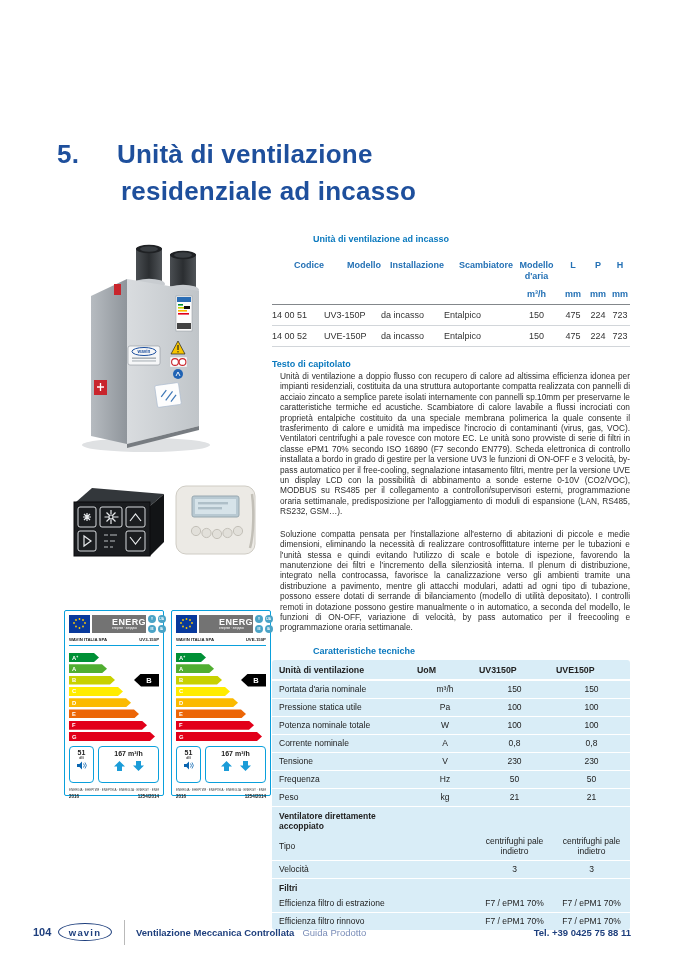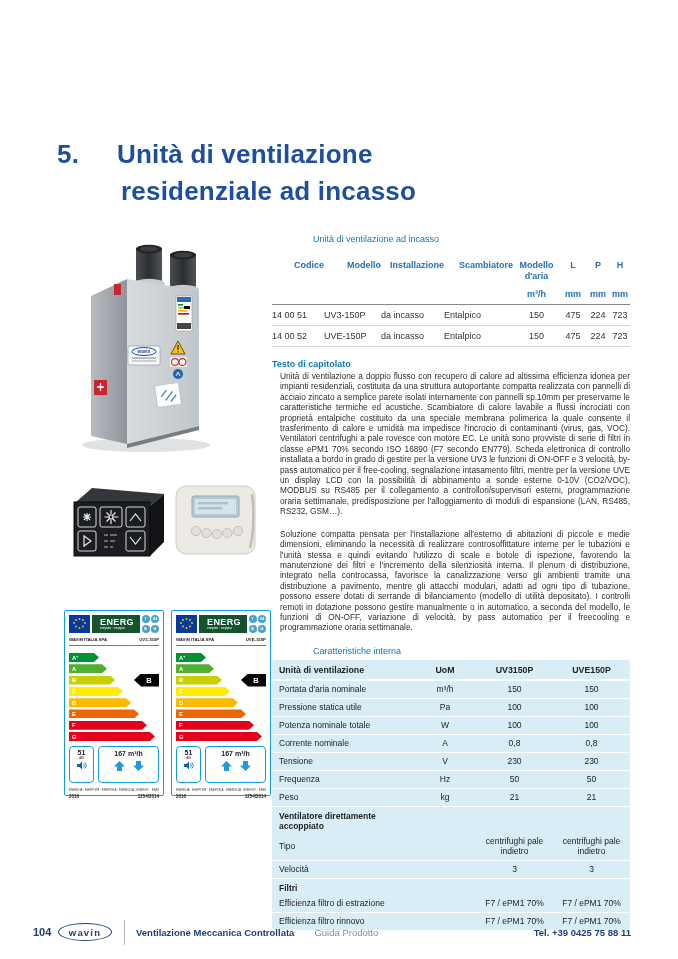--- a/index.html
+++ b/index.html
@@ -11,66 +11,66 @@
   
   .title-index, .title-l1, .title-l2 {
     position:absolute; color:#1e4f9c; font-weight:bold; font-size:26px; letter-spacing:.2px;
   }
   .title-index { top:139px; left:57px; }
   .title-l1   { top:139px; left:117px; }
   .title-l2   { top:176px; left:121px; }
 
   
   .rightcol { position:absolute; left:272px; top:234px; width:358px; }
-  .caption { color:#0a79be; font-weight:normal; font-size:9px;padding-left:41px; }
+  .caption { color:#0a79be; font-weight:bold; font-size:9px;padding-left:41px; }
 
   table.product { width:100%; border-collapse:collapse; margin-top:16px; font-size:9px; color:#333; table-layout:fixed; }
   table.product th { color:#2471b5; font-weight:bold; text-align:right; vertical-align:top; padding:0; font-size:9px; line-height:11px; }
   table.product tr.units th { padding:7px 0 4px; border-bottom:1.3px solid #83878b; font-weight:bold; }
   table.product td { padding:5px 0; border-bottom:1px solid #d2d6da; }
   table.product .c5, table.product .c6, table.product .c7, table.product .c8 { text-align:center; }
   table.product td.code { font-weight:normal; }
 
   .section { margin-top:12px; }
   .sec-head { margin:0; font-size:9px; color:#0a79be; font-weight:bold; }
   .sec-body { margin:2px 0 0 8px; font-size:8.3px; line-height:10.4px; text-align:justify; color:#2d2d2d; }
 
   .tech-caption { margin-top:13px; }
   table.tech { width:100%; margin-top:4px; border-collapse:separate; border-spacing:0;
     background:#d9edf7; border-radius:3px; font-size:8.5px; color:#222; table-layout:fixed; }
-  table.tech th { font-weight:bold; text-align:center; padding:5px 3px 4px; border-bottom:2px solid #fff; font-size:8.8px; }
+  table.tech th { font-weight:bold; text-align:left; padding:5px 3px 4px; border-bottom:2px solid #fff; font-size:8.8px; }
   table.tech th.first, table.tech td.first { text-align:left; padding-left:7px; }
   table.tech td { text-align:center; padding:3.5px 3px; border-bottom:1px solid #fff; line-height:10px; vertical-align:middle; }
   table.tech tr.group td { font-weight:bold; border-bottom:1px solid transparent; padding-top:4px; padding-bottom:1px; }
   table.tech tr.last td { border-bottom:none; }
 
   
   .footer { position:absolute; left:0; right:0; top:919px; height:32px; }
   .page-num { position:absolute; left:33px; top:7px; font-weight:bold; color:#1e3f7d; font-size:11px; }
   .logo-oval { position:absolute; left:58px; top:4px; width:52px; height:16px; border:1.6px solid #1e3f7d;
     border-radius:50%; display:flex; align-items:center; justify-content:center;
     color:#1e3f7d; font-weight:bold; font-size:9.5px; letter-spacing:1.2px; }
   .fdiv { position:absolute; left:124px; top:1px; width:1px; height:25px; background:#b9b9b9; }
   .fseries { position:absolute; left:136px; top:8px; font-size:9.5px; color:#1e3f7d; }
   .fseries .bold { font-weight:bold; }
-  .fseries .light { color:#7a8db8; margin-left:20px; }
+  .fseries .light { color:#7a8db8; margin-left:8px; }
   .fphone { position:absolute; right:47px; top:8px; font-size:9.5px; font-weight:bold; color:#1e3f7d; }
 
   
   .unit-photo { position:absolute; left:58px; top:244px; width:202px; height:218px; }
   .remote-photo { position:absolute; left:62px; top:476px; width:110px; height:92px; }
   .panel-photo { position:absolute; left:172px; top:478px; width:88px; height:84px; }
 
   
   .elabel { position:absolute; width:100px; height:186px; background:#fff;
     border:1.5px solid #0aa0dc; border-radius:2px; box-sizing:border-box; padding:4px 4px 3px; }
   .elabel.one { left:64px; top:610px; } .elabel.two { left:171px; top:610px; }
   .el-head { display:flex; gap:2px; height:18px; align-items:stretch; }
   .el-flag { width:21px; background:#08399c; flex:none; }
-  .el-energ { flex:1; background:#14532d; color:#fff; display:flex; flex-direction:column; justify-content:center; padding-left:8px; }
+  .el-energ { flex:1; background:#737373; color:#fff; display:flex; flex-direction:column; justify-content:center; padding-left:20px; }
   .el-energ .word { font-size:9px; font-weight:bold; letter-spacing:.4px; line-height:10px; }
   .el-energ .sub { font-size:3px; line-height:3.5px; white-space:nowrap; overflow:hidden; }
   .el-circles { display:grid; grid-template-columns:8px 8px; grid-auto-rows:8px; gap:1.5px; align-content:center; }
   .el-circles div { width:8px; height:8px; border-radius:50%; background:#4aa3c6; color:#fff;
     font-size:3px; font-weight:bold; display:flex; align-items:center; justify-content:center; }
   .el-brandrow { display:flex; justify-content:space-between; font-size:4.3px; color:#222;
     margin-top:4px; border-bottom:1px solid #0aa0dc; padding-bottom:3px; font-weight:bold; }
   .class-rows { margin-top:7px; position:relative; }
   .class-row { position:relative; height:9.3px; margin-bottom:2px; }
   .class-arrow { height:9px; clip-path:polygon(0 0, calc(100% - 5px) 0, 100% 50%, calc(100% - 5px) 100%, 0 100%);
@@ -444,21 +444,21 @@
 
     <div class="section">
       <h4 class="sec-head">Testo di capitolato</h4>
       <p class="sec-body">Unità di ventilazione a doppio flusso con recupero di calore ad altissima efficienza idonea per impianti residenziali, costituita da una struttura autoportante compatta realizzata con pannelli di acciaio zincato a semplice parete isolati internamente con pannelli sp.10mm per preservarne le caratteristiche termiche ed acustiche. Scambiatore di calore lavabile a flussi incrociati con proprietà entalpiche costituito da una speciale membrana polimerica la quale consente il trasferimento di calore e umidità ma impedisce l'incrocio di contaminanti (virus, gas, VOC). Ventilatori centrifughi a pale rovesce con motore EC. Le unità sono provviste di serie di filtri in classe ePM1 70% secondo ISO 16890 (F7 secondo EN779). Scheda elettronica di controllo installata a bordo in grado di gestire per la versione UV3 le funzioni di ON-OFF e 3 velocità, by-pass automatico per il free-cooling, segnalazione intasamento filtri, mentre per la versione UVE un display LCD con la possibilità di abbinamento a sonde esterne 0-10V (CO2/VOC), MODBUS su RS485 per il collegamento a controllori/supervisori esterni, programmazione oraria settimanale, predisposizione per l'alloggiamento di moduli di espansione (LAN, RS485, RS232, GSM…).</p>
     </div>
 
     <div class="section">
       <p class="sec-body">Soluzione compatta pensata per l'installazione all'esterno di abitazioni di piccole e medie dimensioni, eliminando la necessità di realizzare controsoffittature interne per le tubazioni e l'unità stessa e quindi evitando l'utilizzo di scale e botole di ispezione, favorendo la manutenzione dei filtri e l'incremento della silenziosità interna. Il plenum di distribuzione, integrato nella controcassa, favorisce la canalizzazione verso gli ambienti tramite una distribuzione a pavimento, mentre gli attacchi modulari, adatti ad ogni tipo di tubazione, possono essere dotati di serrande di bilanciamento (modello di utilità depositato). I controlli remoti in dotazione possono gestire manualmente o in automatico, a seconda del modello, le funzioni di ON-OFF, variazione di velocità, by pass automatico per il freecooling e programmazione oraria settimanale.</p>
     </div>
 
-    <div class="caption tech-caption">Caratteristiche interna</div>
+    <div class="caption tech-caption">Caratteristiche tecniche</div>
 
     <table class="tech">
       <colgroup>
           <col style="width:142px">
           <col style="width:62px">
           <col style="width:77px">
           <col style="width:77px">
         </colgroup>
       <thead>
         <tr>

